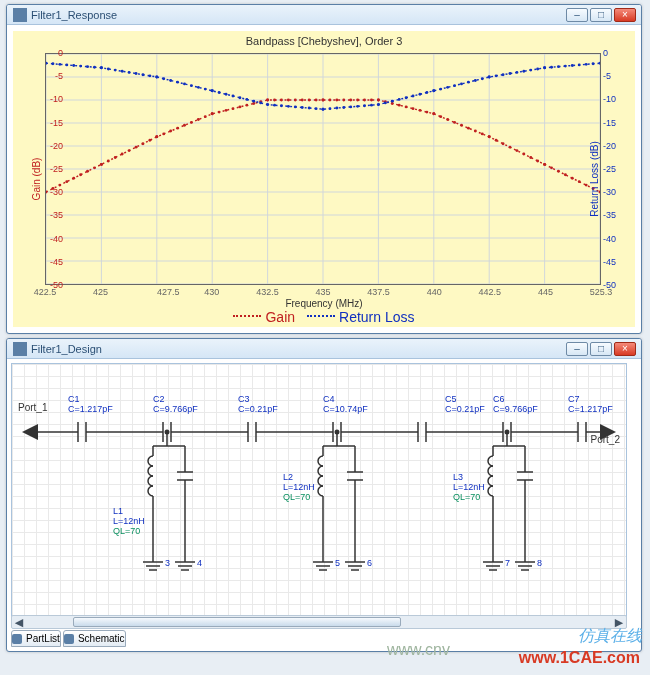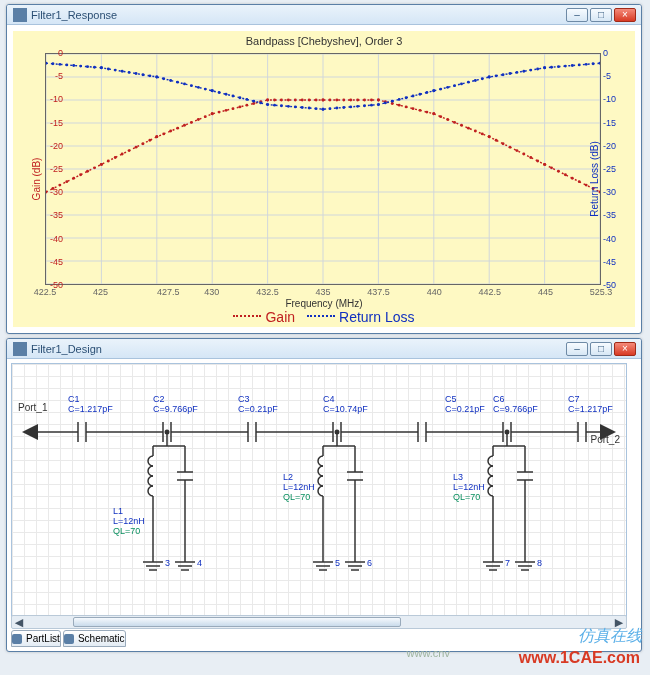--- a/index.html
+++ b/index.html
@@ -128,21 +128,21 @@
   .tab .dot { width:10px; height:10px; background:#5a7fa6; border-radius:2px; }
   .hscroll {
     position:absolute; left:4px; right:14px; bottom:22px; height:14px;
     background:#e6edf4; border:1px solid #b9c9d8; border-radius:2px;
     display:flex; align-items:center;
   }
   .hscroll .btn { width:14px; height:12px; display:flex; align-items:center; justify-content:center; color:#456; cursor:pointer; }
   .hscroll .track { flex:1; position:relative; height:12px; }
   .hscroll .thumb { position:absolute; left:8%; width:56%; top:1px; bottom:1px; background:linear-gradient(#f5f9fd,#c9dbeb); border:1px solid #9ab; border-radius:2px; }
   .watermark { position:absolute; right:10px; bottom:8px; font-weight:bold; font-size:16px; color:#d83a24; pointer-events:none; }
-  .cnv { position:absolute; right:200px; bottom:16px; color:#9fb59f; font-size:11px; pointer-events:none; }
+  .cnv { position:absolute; right:200px; bottom:16px; color:#9fb59f; font-size:16px; pointer-events:none; }
   .chinese { position:absolute; right:8px; bottom:28px; font-size:16px; color:#5cb0e8; font-style:italic; pointer-events:none; }
 </style>
 </head>
 <body>
 
 <div id="win-response" class="subwin">
   <div class="titlebar">
     <span class="icon-box"></span>
     <span class="title">Filter1_Response</span>
     <span class="winbtn">–</span>

